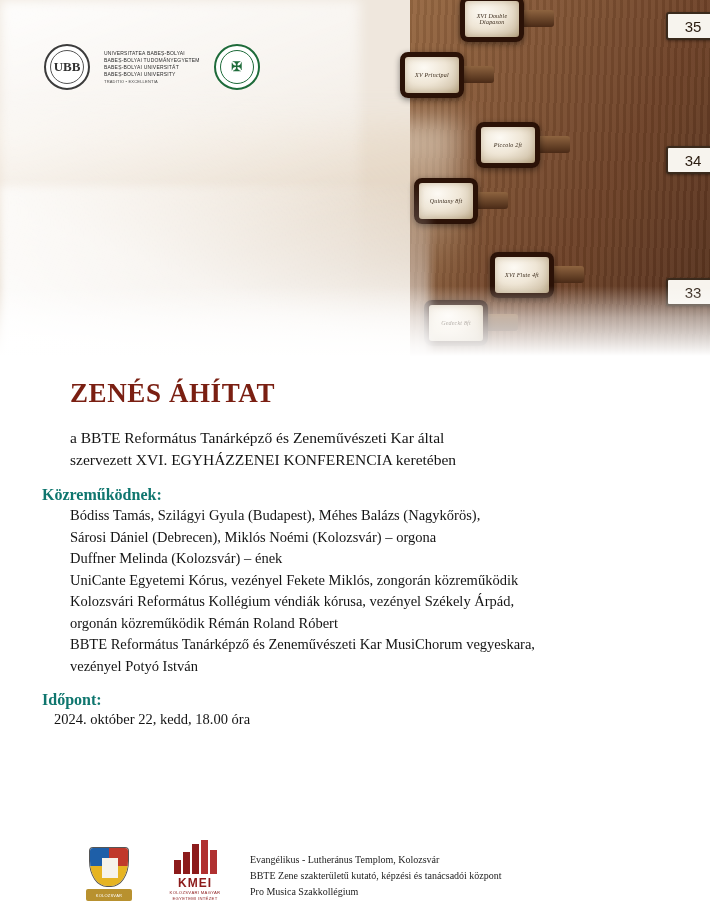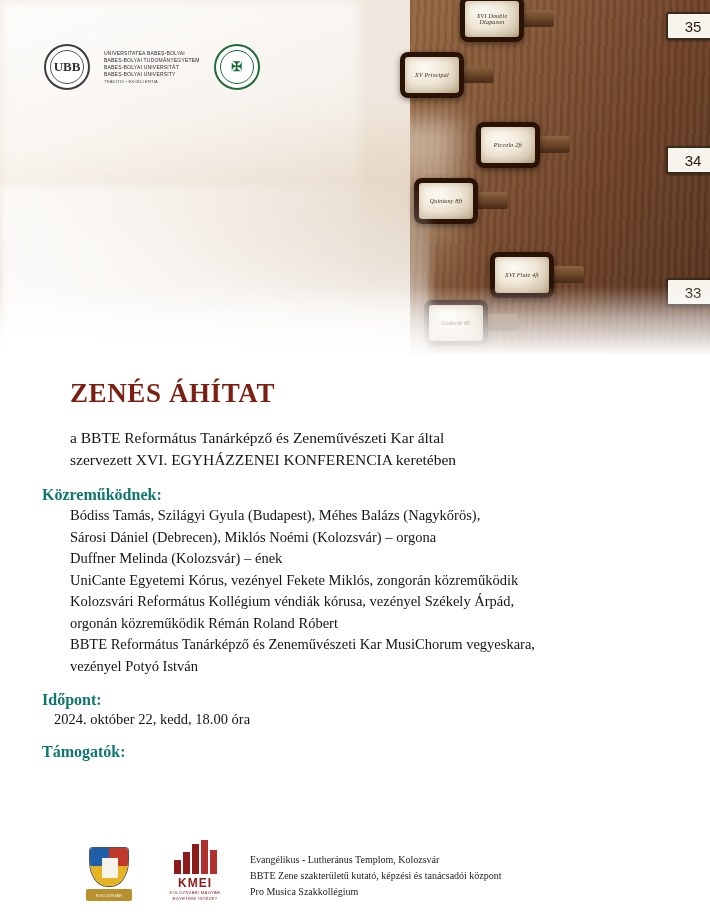--- a/index.html
+++ b/index.html
@@ -273,23 +273,20 @@
       <div>vezényel Potyó István</div>
     </div>
   </div>
 
   <div class="section">
     <div class="section-head">Időpont:</div>
     <div class="section-body indent-more">2024. október 22, kedd, 18.00 óra</div>
   </div>
 
 
-  <div class="section">
-    <div class="section-head">Támogatók:</div>
-  </div>
 </div>
 
 <div class="footer">
   <div class="footer-logos">
     <div class="crest">
       <div class="shield">
         <div class="q1"></div>
         <div class="q2"></div>
         <div class="q3"></div>
         <div class="tower"></div>

